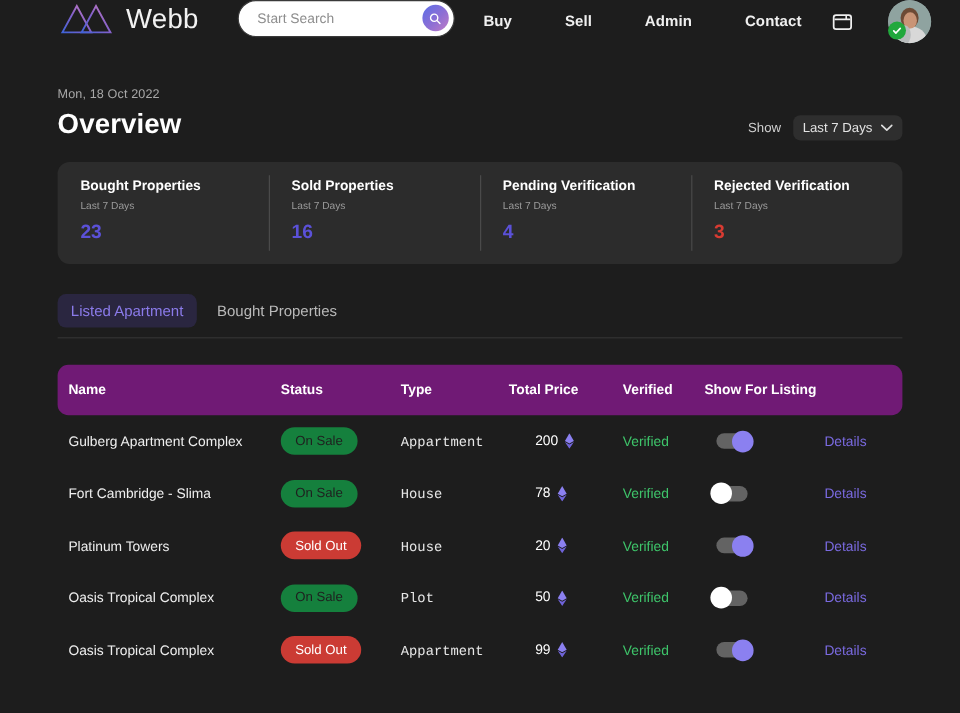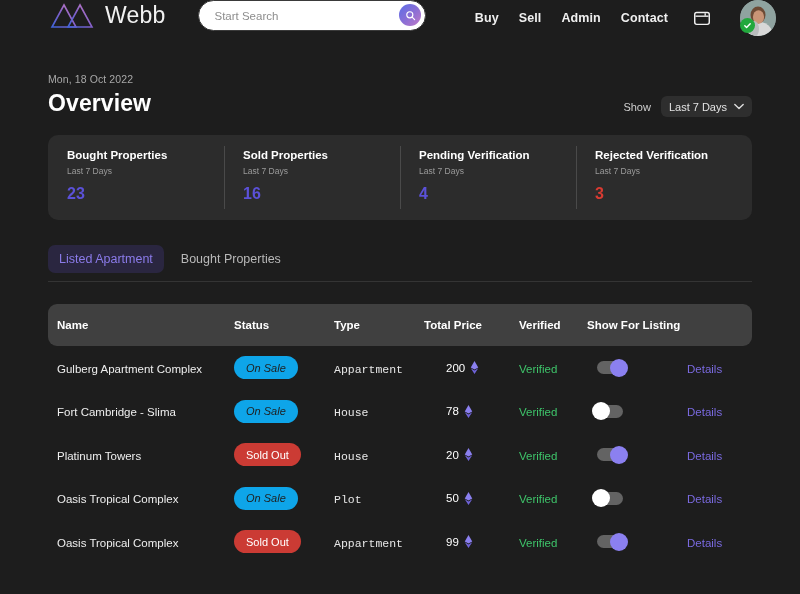--- a/index.html
+++ b/index.html
@@ -45,21 +45,21 @@
     background: linear-gradient(135deg, #5b6ee8 0%, #8e6fd4 55%, #c07ac6 100%);
     border: none; cursor: pointer;
     display: flex; align-items: center; justify-content: center;
   }
   .nav {
     margin-left: auto;
     display: flex; align-items: center; gap: 20px;
   }
   .nav-link {
     color: #f0f0f0; font-size: 12.5px; font-weight: bold;
-    text-decoration: none; cursor: pointer; letter-spacing: .1px;
+    text-decoration: none; cursor: pointer; letter-spacing: .1px; padding-left: 24px;
   }
   .wallet-icon { margin-left: 4px; width: 20px; height: 20px; display: block; }
   .avatar-wrap { position: relative; width: 36px; height: 36px; margin-left: 8px; }
   .avatar {
     width: 36px; height: 36px; border-radius: 50%;
     overflow: hidden; display: block;
     background: #8b9a9a;
   }
   .verify-badge {
     position: absolute; left: 0px; bottom: 3px;
@@ -122,21 +122,21 @@
   .tab {
     font-size: 12.5px; padding: 7px 11px;
     border-radius: 7px; cursor: pointer;
     color: #b9b9b9; background: transparent;
   }
   .tab.active { color: #8b7bea; background: #2a2640; }
 
   
   .table { margin: 12px 48px 0 48px; }
   .thead {
-    background: #404040; border-radius: 9px;
+    background: #701a75; border-radius: 9px;
     height: 42px; display: flex; align-items: center; margin-top: 22px;
   }
   .trow {
     height: 43.5px; display: flex; align-items: center;
   }
   .c-name   { width: 186px; padding-left: 9px; }
   .c-status { width: 100px; }
   .c-type   { width: 90px; }
   .c-price  { width: 95px; }
   .c-verif  { width: 68px; }
@@ -145,21 +145,21 @@
 
   .th { color: #ffffff; font-size: 11.5px; font-weight: bold; }
   .th.c-price { padding-left: 0; }
 
   .cell-name { color: #eeeeee; font-size: 11.5px; }
   .badge {
     display: inline-flex; align-items: center; justify-content: center;
     height: 23px; min-width: 62px; padding: 0 12px;
     border-radius: 12px; font-size: 11px;
   }
-  .badge.on-sale { background: #0ea5e9; color: #1f1f1f; font-style: italic; }
+  .badge.on-sale { background: #15803d; color: #1f1f1f; }
   .badge.sold-out { background: #cb3b34; color: #ffffff; }
   .cell-type { color: #e6e6e6; font-size: 11.5px; font-family: Liberation Mono, monospace; }
   .cell-price {
     color: #ffffff; font-size: 11.5px;
     display: flex; align-items: center; justify-content: flex-start; gap: 5px;
     padding-left: 22px;
   }
   .cell-verified { color: #3ec46a; font-size: 11.5px; }
   .toggle {
     width: 26px; height: 13px; border-radius: 7px;

